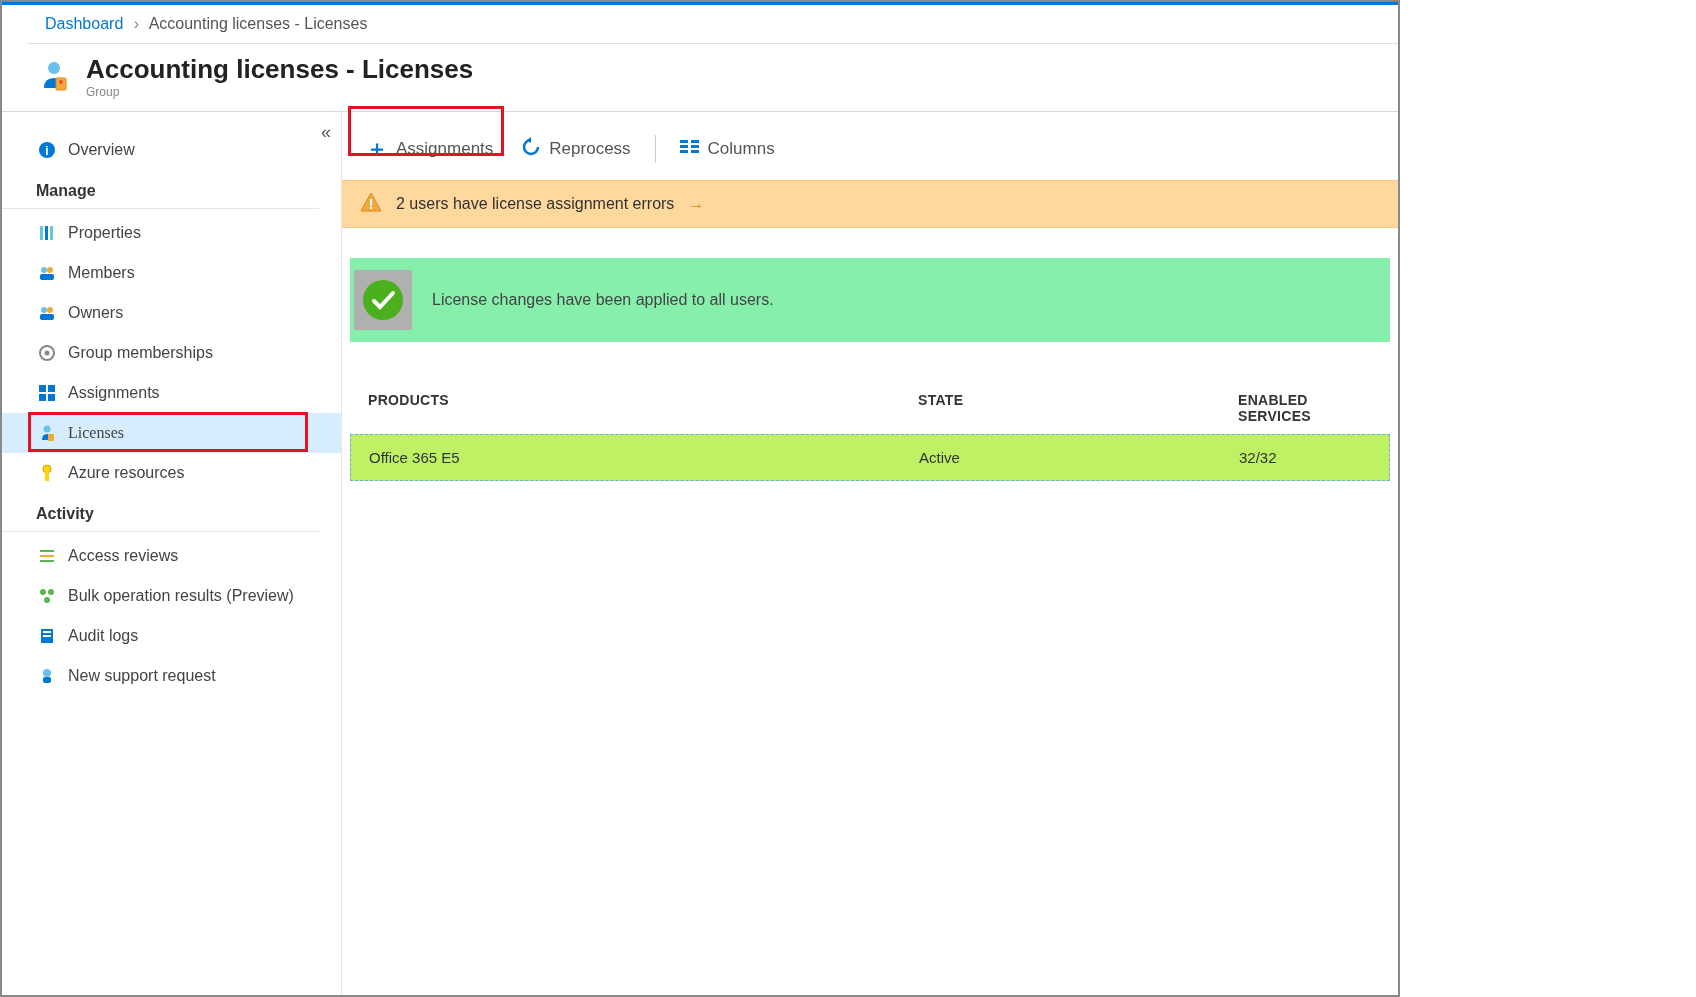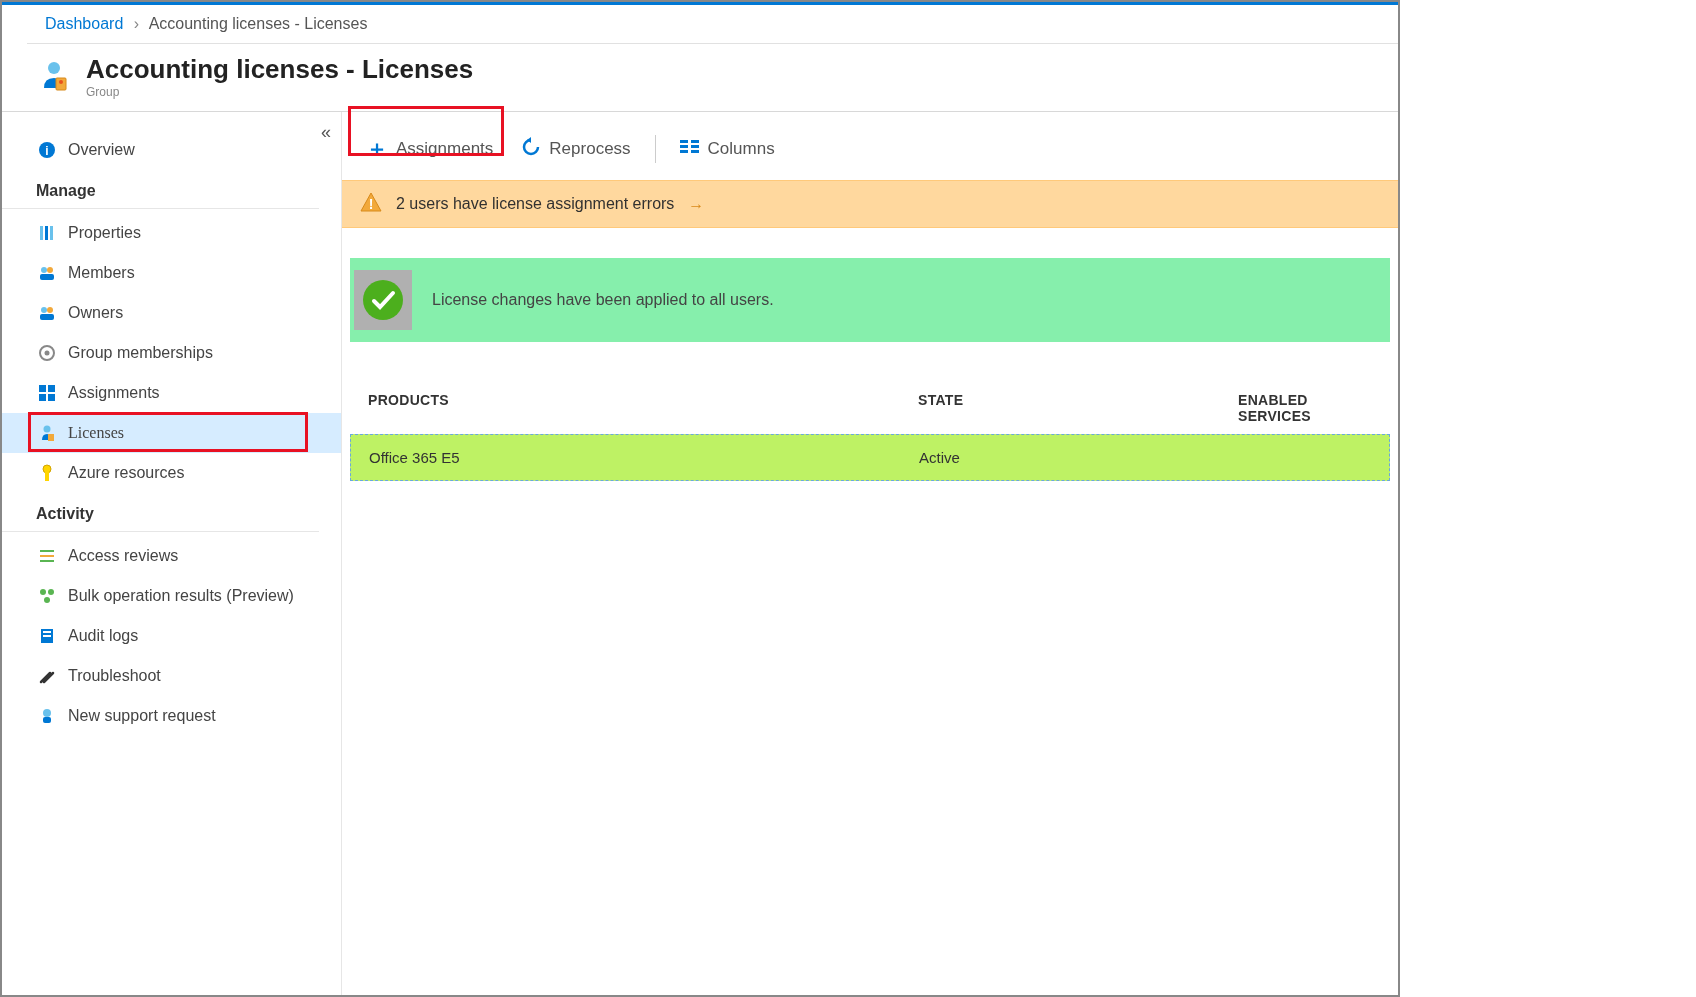--- a/index.html
+++ b/index.html
@@ -187,28 +187,20 @@
           <svg width="18" height="18">
               <rect x="3" y="2" width="12" height="14" fill="#0078d4"></rect>
               <rect x="5" y="4" width="8" height="2" fill="#fff"></rect>
               <rect x="5" y="8" width="8" height="2" fill="#fff"></rect>
             </svg>
         </span>
         <span>Audit logs</span>
       </div>
 
 
-      <div class="nav-item">
-        <span class="icon">
-          <svg width="18" height="18">
-              <path d="M3 15 L12 6 M6 15 L15 6" stroke="#333" stroke-width="2.5" stroke-linecap="round"></path>
-            </svg>
-        </span>
-        <span>Troubleshoot</span>
-      </div>
 
       <div class="nav-item">
         <span class="icon">
           <svg width="18" height="18">
               <circle cx="9" cy="6" r="4" fill="#69c1ec"></circle>
               <rect x="5" y="10" width="8" height="6" rx="2" fill="#0078d4"></rect>
             </svg>
         </span>
         <span>New support request</span>
       </div>
@@ -272,18 +264,19 @@
 
         <div class="table">
           <div class="table-head">
             <div class="col-prod">PRODUCTS</div>
             <div class="col-state">STATE</div>
             <div class="col-serv">ENABLED SERVICES</div>
           </div>
           <div class="table-row">
             <div class="col-prod">Office 365 E5</div>
             <div class="col-state">Active</div>
+            <div class="col-serv">32/32</div>
           </div>
         </div>
       </div>
     </div>
   </div>
 </div>
 
 </body></html>

